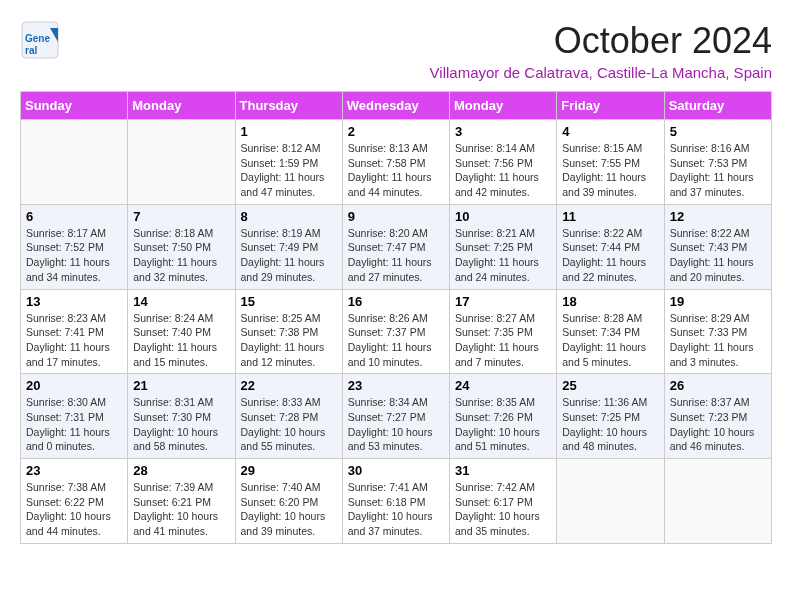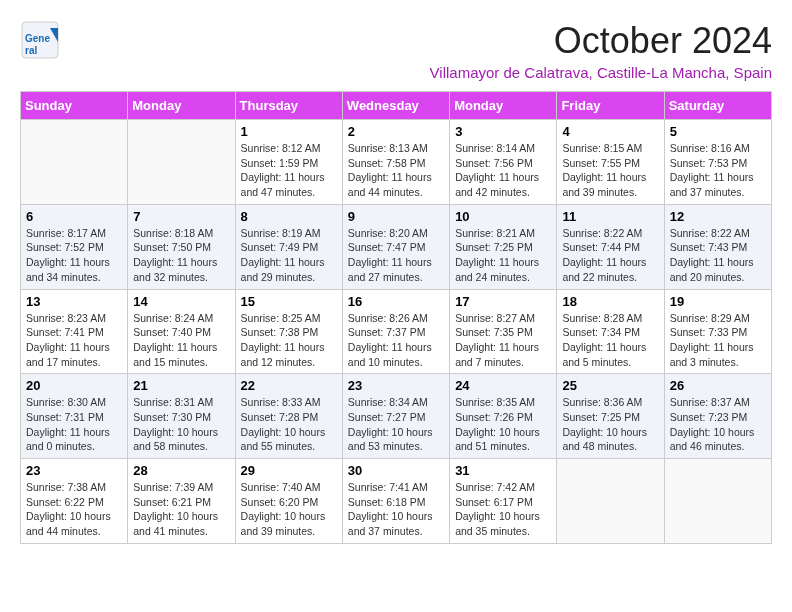--- a/index.html
+++ b/index.html
@@ -265,21 +265,21 @@
 Daylight: 10 hours and 53 minutes.</div>
         </td>
         <td>
           <span class="day-num">24</span>
           <div class="day-info">Sunrise: 8:35 AM
 Sunset: 7:26 PM
 Daylight: 10 hours and 51 minutes.</div>
         </td>
         <td>
           <span class="day-num">25</span>
-          <div class="day-info">Sunrise: 8:36 AM
+          <div class="day-info">Sunrise: 11:36 AM
 Sunset: 7:25 PM
 Daylight: 10 hours and 48 minutes.</div>
         </td>
         <td>
           <span class="day-num">26</span>
           <div class="day-info">Sunrise: 8:37 AM
 Sunset: 7:23 PM
 Daylight: 10 hours and 46 minutes.</div>
         </td>
       </tr>

